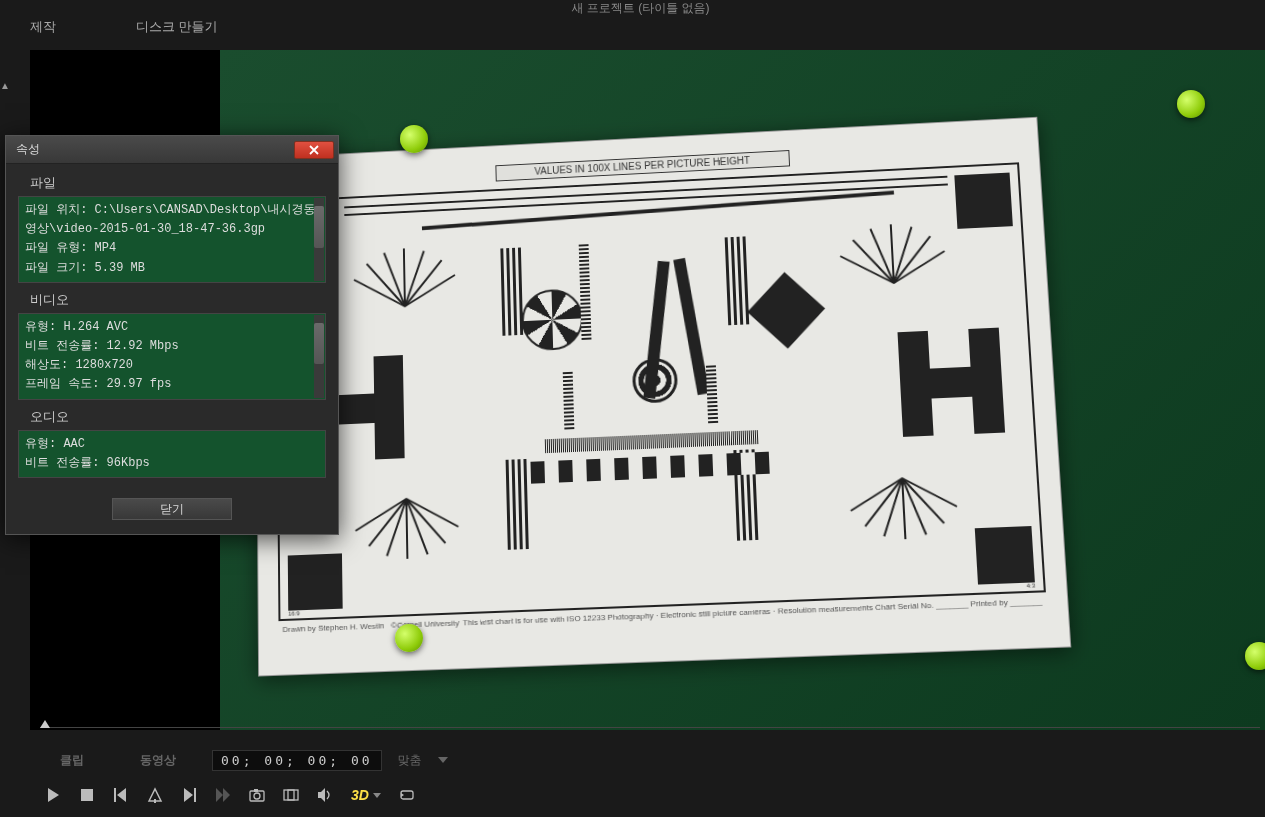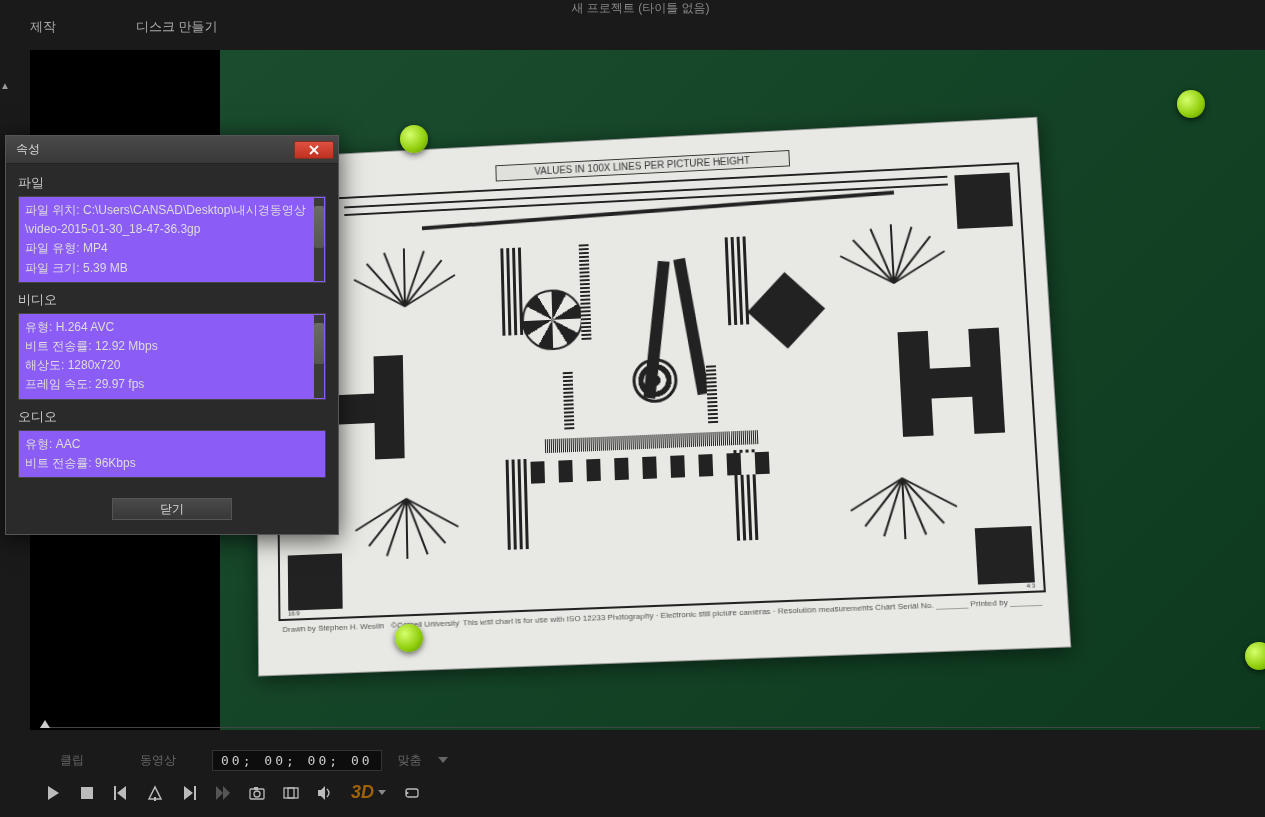--- a/index.html
+++ b/index.html
@@ -194,20 +194,21 @@
       right: 5px;
       height: 24px;
       display: flex;
       align-items: center;
       gap: 16px;
       font-size: 12px;
       color: #666;
     }
     .bb-field {
       padding: 2px 20px;
+      font-weight: bold;
     }
     .timecode-box {
       background: #0d0d0d;
       border: 1px solid #333;
       padding: 2px 8px;
       color: #ccc;
       font-family: monospace;
       letter-spacing: 3px;
       font-size: 13px;
     }
@@ -224,24 +225,24 @@
       align-items: center;
       gap: 18px;
     }
     .ctrl-icon {
       width: 16px;
       height: 16px;
       fill: #bbb;
       cursor: pointer;
     }
     .ctrl-3d {
-      color: #a16207;
+      color: #fde047;
       font-weight: bold;
       font-style: italic;
-      font-size: 18px;
+      font-size: 14px;
       display: flex;
       align-items: center;
       gap: 4px;
     }
     .ctrl-3d-arrow {
       border-left: 4px solid transparent;
       border-right: 4px solid transparent;
       border-top: 5px solid #888;
     }
 
@@ -279,31 +280,32 @@
       font-size: 11px;
       font-weight: bold;
       cursor: pointer;
     }
     .dialog-body {
       padding: 10px 12px 14px;
     }
     .dialog-section-title {
       color: #ccc;
       font-size: 13px;
-      margin: 8px 0 4px;
+      margin: 8px 12px 4px;
     }
     .dialog-section-title:first-child { margin-top: 0; }
     .info-box {
-      background: #8b5cf6;
+      background: #14532d;
       border: 1px solid #444;
       padding: 4px 6px;
       font-size: 12px;
       line-height: 1.6;
       color: #ddd;
       position: relative;
+      font-family: Liberation Mono, monospace;
     }
     .info-scrollbar {
       position: absolute;
       right: 1px;
       top: 1px;
       bottom: 1px;
       width: 10px;
       background: #3a3a3a;
     }
     .info-scroll-thumb {

